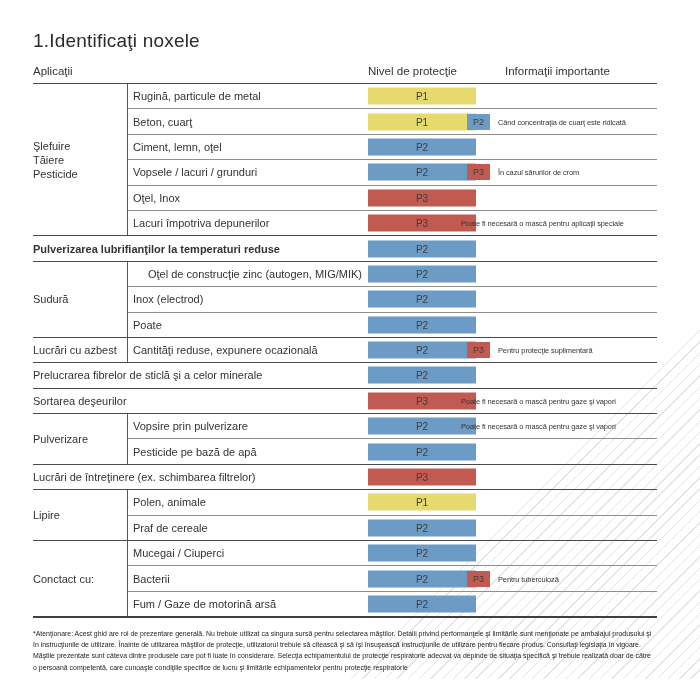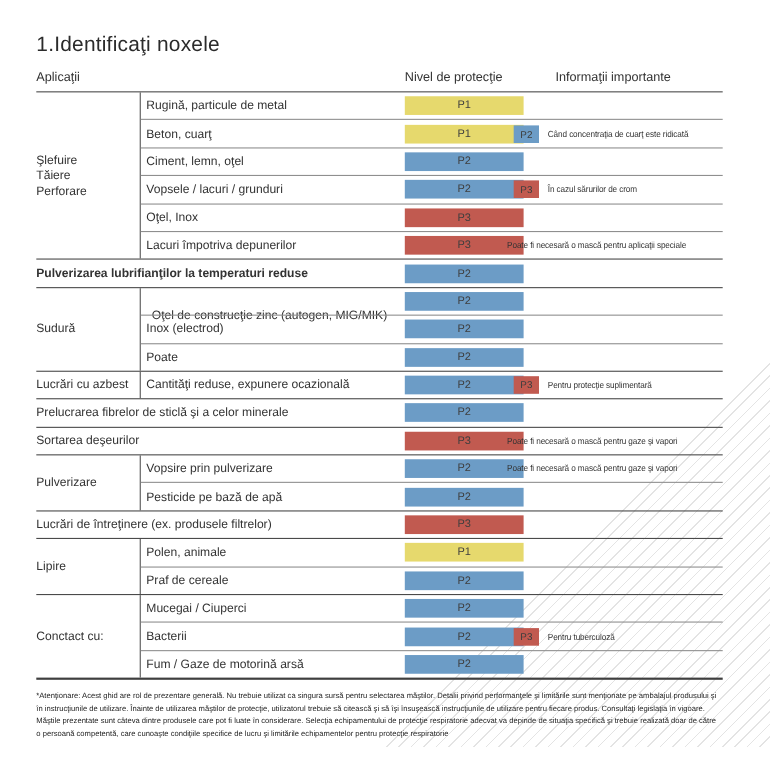--- a/index.html
+++ b/index.html
@@ -71,21 +71,21 @@
 
     <div class="col-head apps">Aplicaţii</div>
     <div class="col-head prot">Nivel de protecţie</div>
     <div class="col-head info">Informaţii importante</div>
 
     <div class="tbl" id="table-body">
         <div class="section">
           <div class="group-cell">
             <div class="group-label">Şlefuire
 Tăiere
-Perforare</div>
+Pesticide</div>
           </div>
           <div class="rows">
             <div class="row">
               <div class="row-label" style="left: 5px;">Rugină, particule de metal</div>
               <div class="badge" style="left: 240px; background: rgb(230, 217, 109);">P1</div>
             </div>
             <div class="row">
               <div class="row-label" style="left: 5px;">Beton, cuarţ</div>
               <div class="badge" style="left: 240px; background: rgb(230, 217, 109);">P1</div>
               <div class="badge small" style="left: 339px; background: rgb(108, 156, 198);">P2</div>
@@ -119,21 +119,21 @@
               <div class="badge" style="left: 335px; background: rgb(108, 156, 198);">P2</div>
             </div>
           </div>
         </div>
         <div class="section">
           <div class="group-cell">
             <div class="group-label">Sudură</div>
           </div>
           <div class="rows">
             <div class="row">
-              <div class="row-label" style="left: 10px; margin-top: 13px;">Oţel de construcţie zinc (autogen, MIG/MIK)</div>
+              <div class="row-label" style="left: 20px;">Oţel de construcţie zinc (autogen, MIG/MIK)</div>
               <div class="badge" style="left: 240px; background: rgb(108, 156, 198);">P2</div>
             </div>
             <div class="row">
               <div class="row-label" style="left: 5px;">Inox (electrod)</div>
               <div class="badge" style="left: 240px; background: rgb(108, 156, 198);">P2</div>
             </div>
             <div class="row">
               <div class="row-label" style="left: 5px;">Poate</div>
               <div class="badge" style="left: 240px; background: rgb(108, 156, 198);">P2</div>
             </div>
@@ -181,21 +181,21 @@
             </div>
             <div class="row">
               <div class="row-label" style="left: 5px;">Pesticide pe bază de apă</div>
               <div class="badge" style="left: 240px; background: rgb(108, 156, 198);">P2</div>
             </div>
           </div>
         </div>
         <div class="section">
           <div class="rows">
             <div class="row">
-              <div class="row-label" style="left: 0px;">Lucrări de întreţinere (ex. produsele filtrelor)</div>
+              <div class="row-label" style="left: 0px;">Lucrări de întreţinere (ex. schimbarea filtrelor)</div>
               <div class="badge" style="left: 335px; background: rgb(193, 90, 80);">P3</div>
             </div>
           </div>
         </div>
         <div class="section">
           <div class="group-cell">
             <div class="group-label">Lipire</div>
           </div>
           <div class="rows">
             <div class="row">

